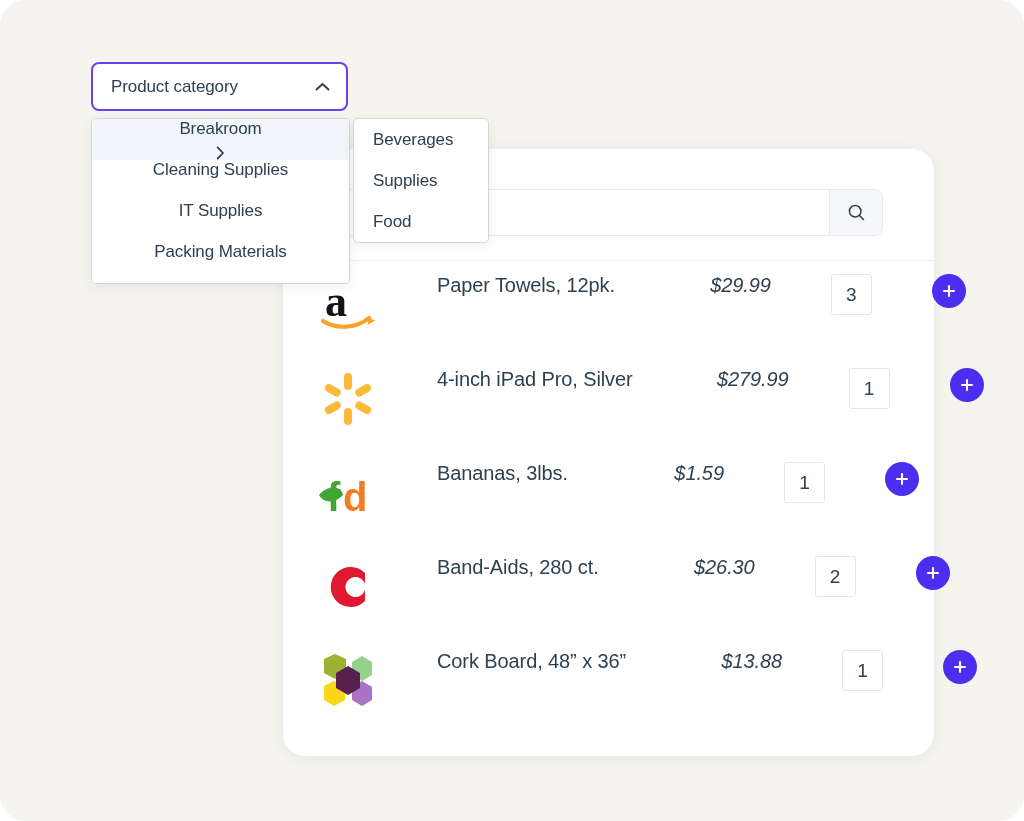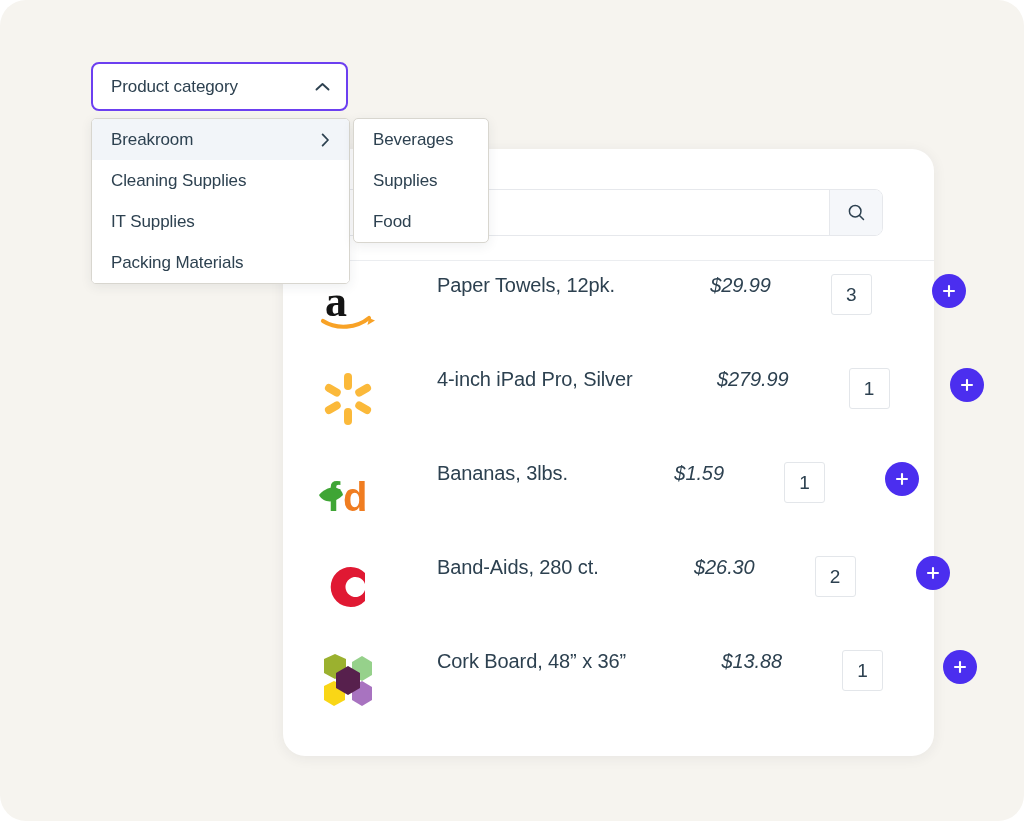--- a/index.html
+++ b/index.html
@@ -195,20 +195,21 @@
     height: 41px;
     display: flex;
     align-items: center;
     justify-content: space-between;
     padding: 0 19px 0 19px;
     font-size: 17px;
     color: #2d4150;
     cursor: pointer;
     letter-spacing: -0.1px;
     background: #ffffff;
+    flex-direction: column;
   }
   .menu-item.highlighted { background: #f2f5f9; }
 
   
   .submenu {
     position: absolute;
     left: 353px;
     top: 118px;
     width: 134px;
     background: #ffffff;

